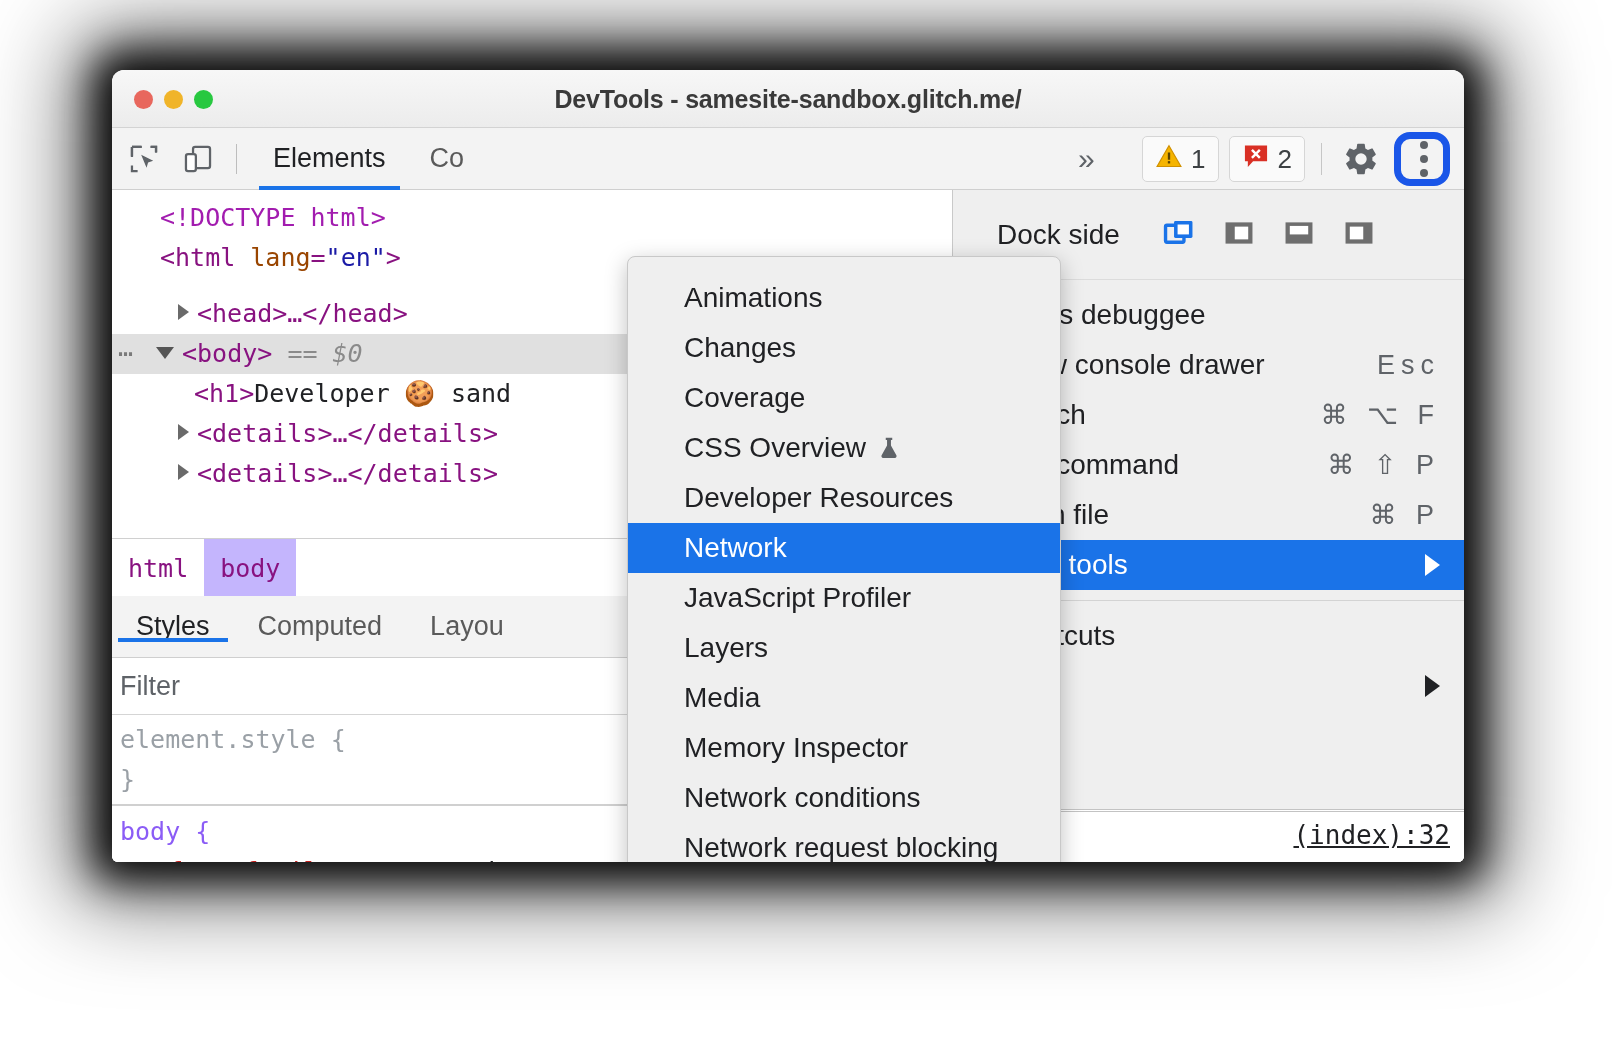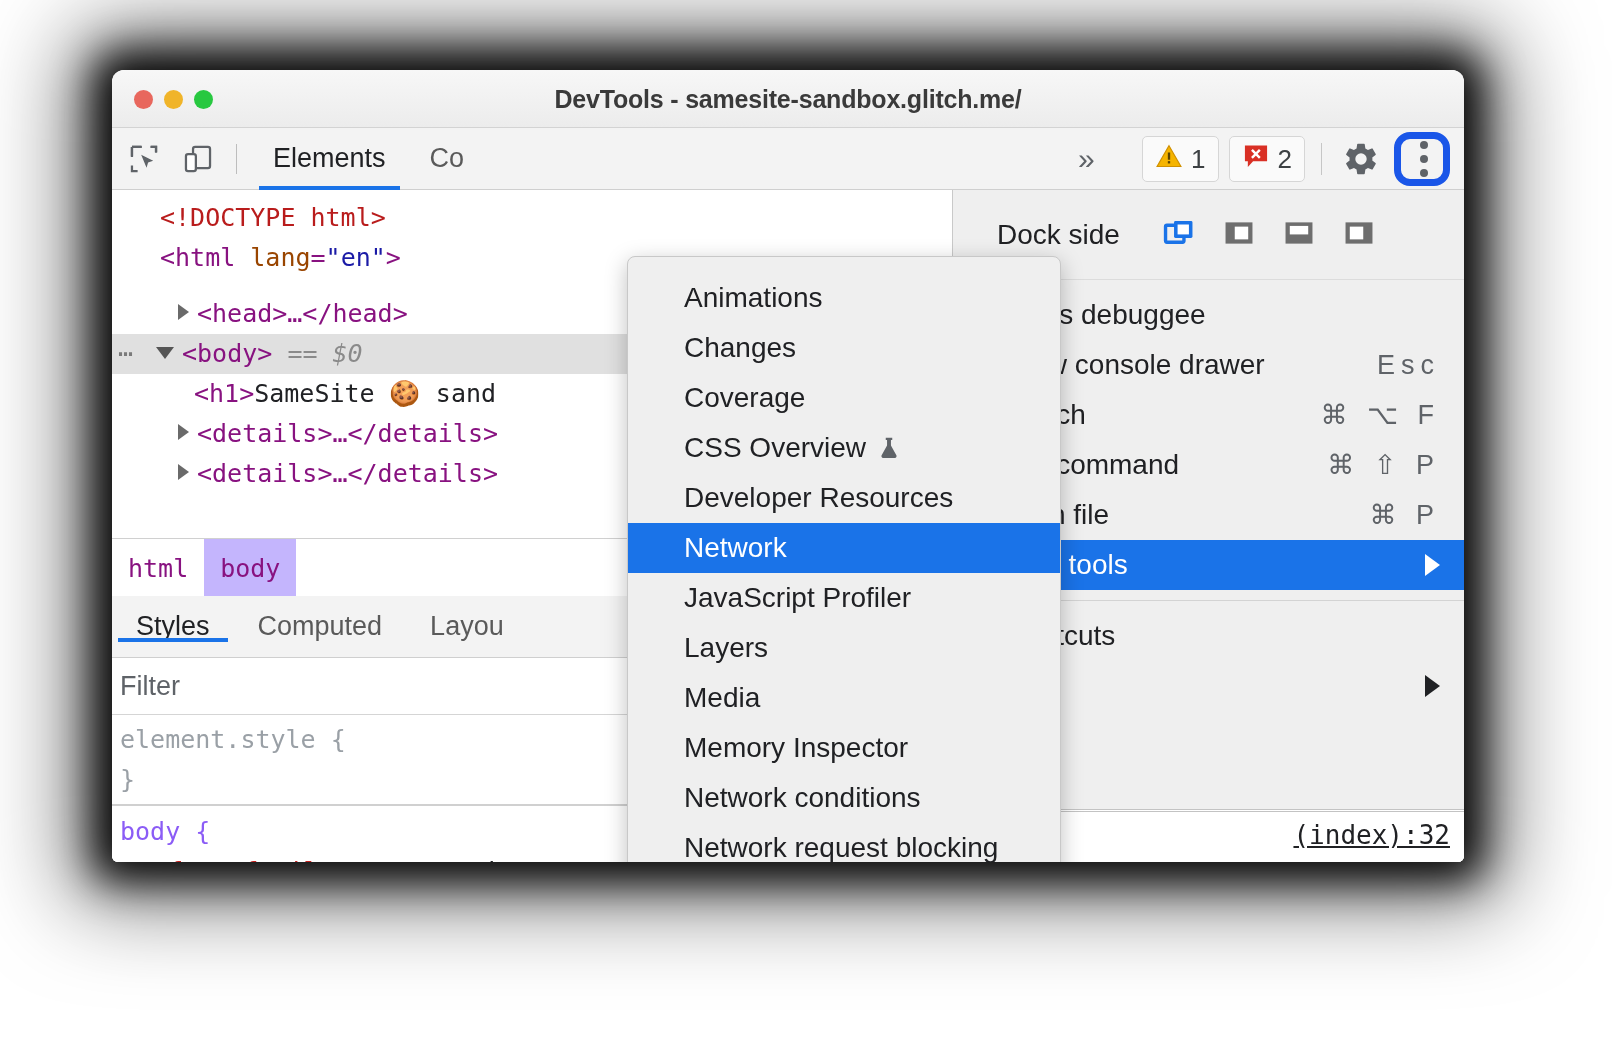--- a/index.html
+++ b/index.html
@@ -182,21 +182,21 @@
     margin-right: 8px;
     vertical-align: 2px;
   }
   .tri.open {
     border-left: 9px solid transparent;
     border-right: 9px solid transparent;
     border-top: 12px solid #555;
     border-bottom: 0;
     vertical-align: 3px;
   }
-  .t-doctype { color: #b91c1c; }
+  .t-doctype { color: #a21caf; }
   .t-tag { color: #881280; }
   .t-attr { color: #994500; }
   .t-val { color: #1a1aa6; }
   .t-text { color: #202124; }
   .t-eq { color: #8a8a8a; }
   .t-dollar { color: #8a8a8a; font-style: italic; }
   .indent1 { padding-left: 48px; }
   .indent2 { padding-left: 82px; }
   .indent3 { padding-left: 66px; margin-top: 16px; }
 
@@ -461,21 +461,21 @@
             <span class="t-tag">&lt;html </span><span class="t-attr">lang</span><span class="t-tag">=</span><span class="t-val">"en"</span><span class="t-tag">&gt;</span>
           </div>
           <div class="dom-line indent3">
             <span class="tri"></span><span class="t-tag">&lt;head&gt;…&lt;/head&gt;</span>
           </div>
           <div class="dom-line selected" style="padding-left:44px;">
             <span class="ellipsis-gutter">⋯</span>
             <span class="tri open"></span><span class="t-tag">&lt;body&gt;</span>&nbsp;<span class="t-eq">==</span>&nbsp;<span class="t-dollar">$0</span>
           </div>
           <div class="dom-line indent2">
-            <span class="t-tag">&lt;h1&gt;</span><span class="t-text">SameSite 🍪 sand</span>
+            <span class="t-tag">&lt;h1&gt;</span><span class="t-text">Developer 🍪 sand</span>
           </div>
           <div class="dom-line" style="padding-left:66px;">
             <span class="tri"></span><span class="t-tag">&lt;details&gt;…&lt;/details&gt;</span>
           </div>
           <div class="dom-line" style="padding-left:66px;">
             <span class="tri"></span><span class="t-tag">&lt;details&gt;…&lt;/details&gt;</span>
           </div>
         </div>
 
         <div class="breadcrumb">

